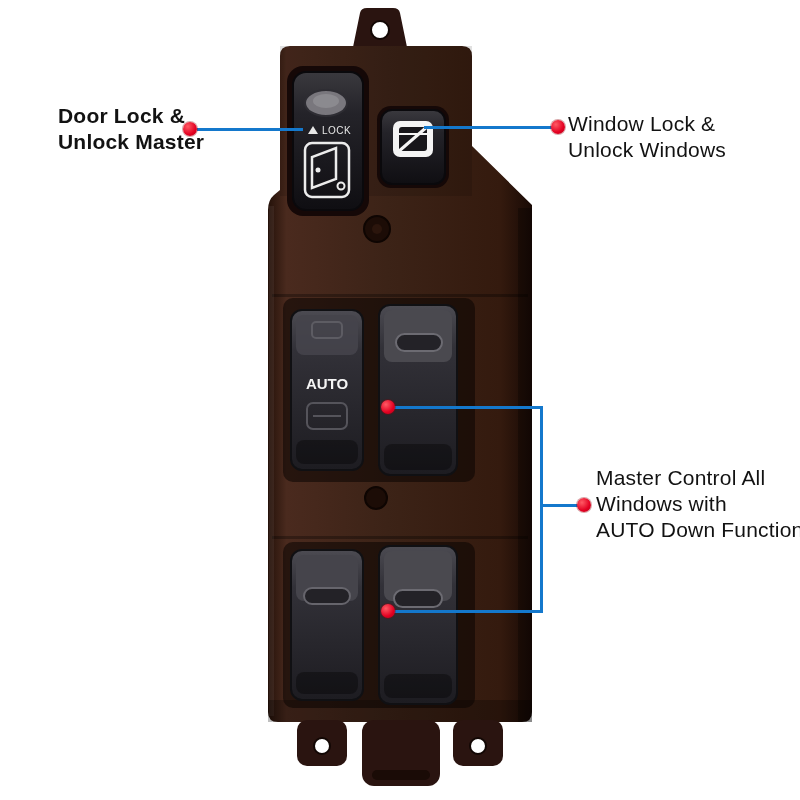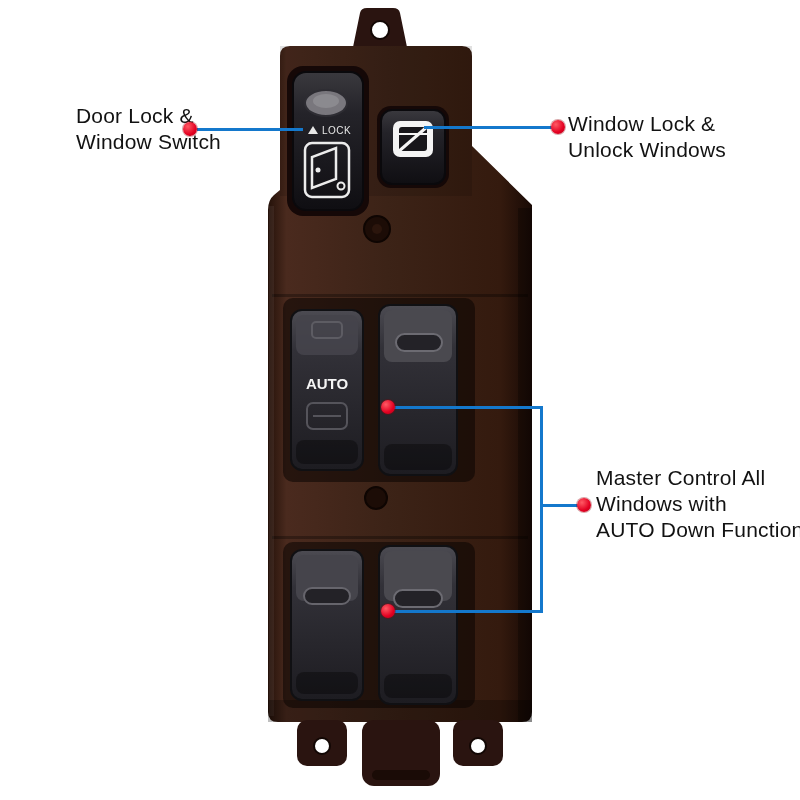--- a/index.html
+++ b/index.html
@@ -132,23 +132,23 @@
     </g>
 
     <g>
       <rect x="379" y="546" width="78" height="158" rx="11" fill="url(#rockerGrad)" stroke="#101013" stroke-width="2"></rect>
       <rect x="384" y="551" width="68" height="50" rx="8" fill="#4a494f"></rect>
       <rect x="394" y="590" width="48" height="17" rx="8.5" fill="#232227" stroke="#6c6b72" stroke-width="2"></rect>
       <rect x="384" y="674" width="68" height="24" rx="8" fill="rgba(0,0,0,0.35)"></rect>
     </g>
   </svg>
 
-  <div class="callout" style="left:76px; top:103px;">
+  <div class="callout" style="left:58px; top:103px;font-weight:bold;">
     <div>Door Lock &amp;</div>
-    <div>Window Switch</div>
+    <div>Unlock Master</div>
   </div>
   <div class="cline" style="left:197px; top:128px; width:106px; height:3px;"></div>
   <div class="cdot" style="left:183px; top:122px;"></div>
 
   <div class="callout" style="left:568px; top:111px;">
     <div>Window Lock &amp;</div>
     <div>Unlock Windows</div>
   </div>
   <div class="cline" style="left:424px; top:126px; width:128px; height:3px;"></div>
   <div class="cdot" style="left:551px; top:120px;"></div>

